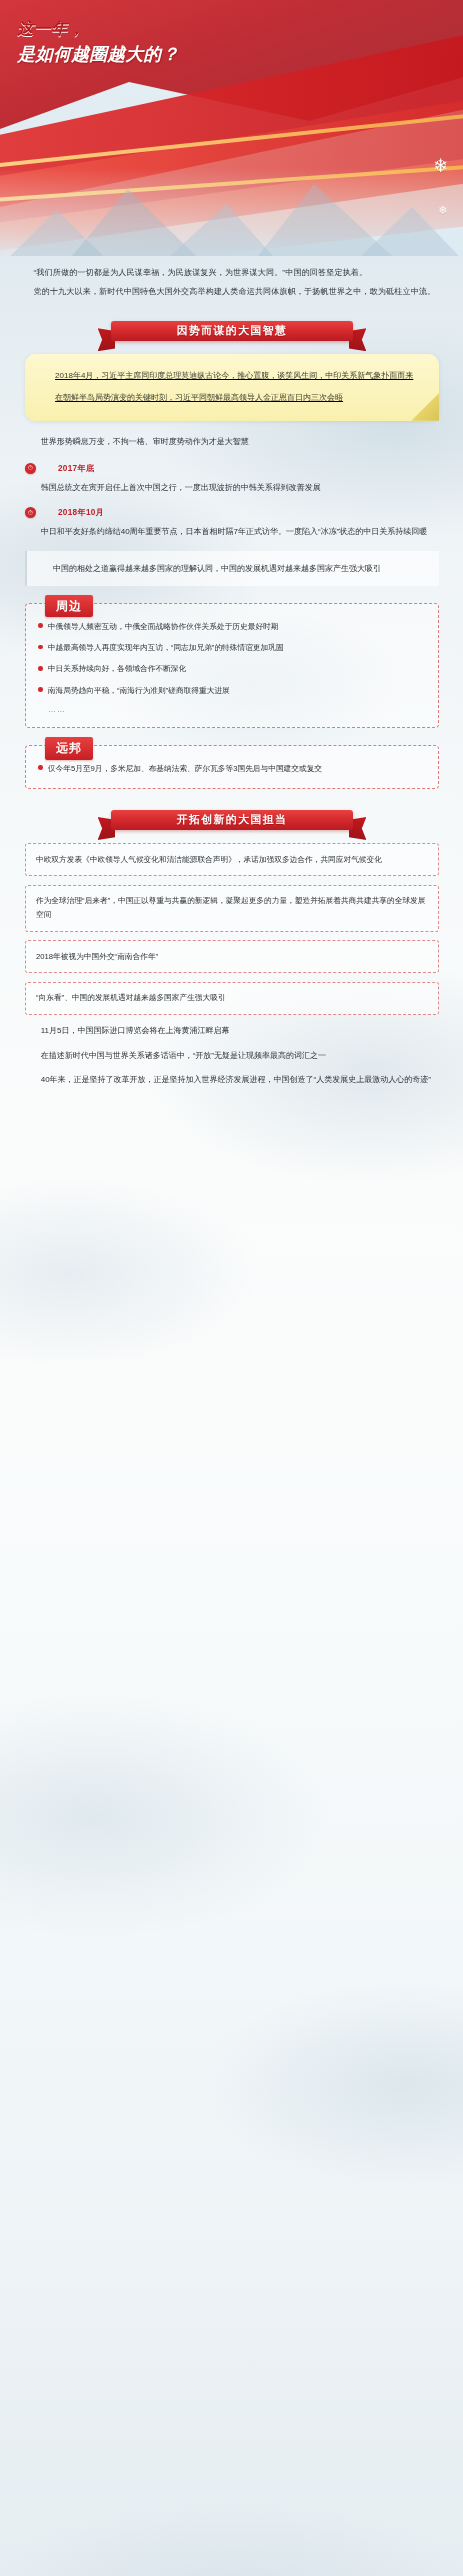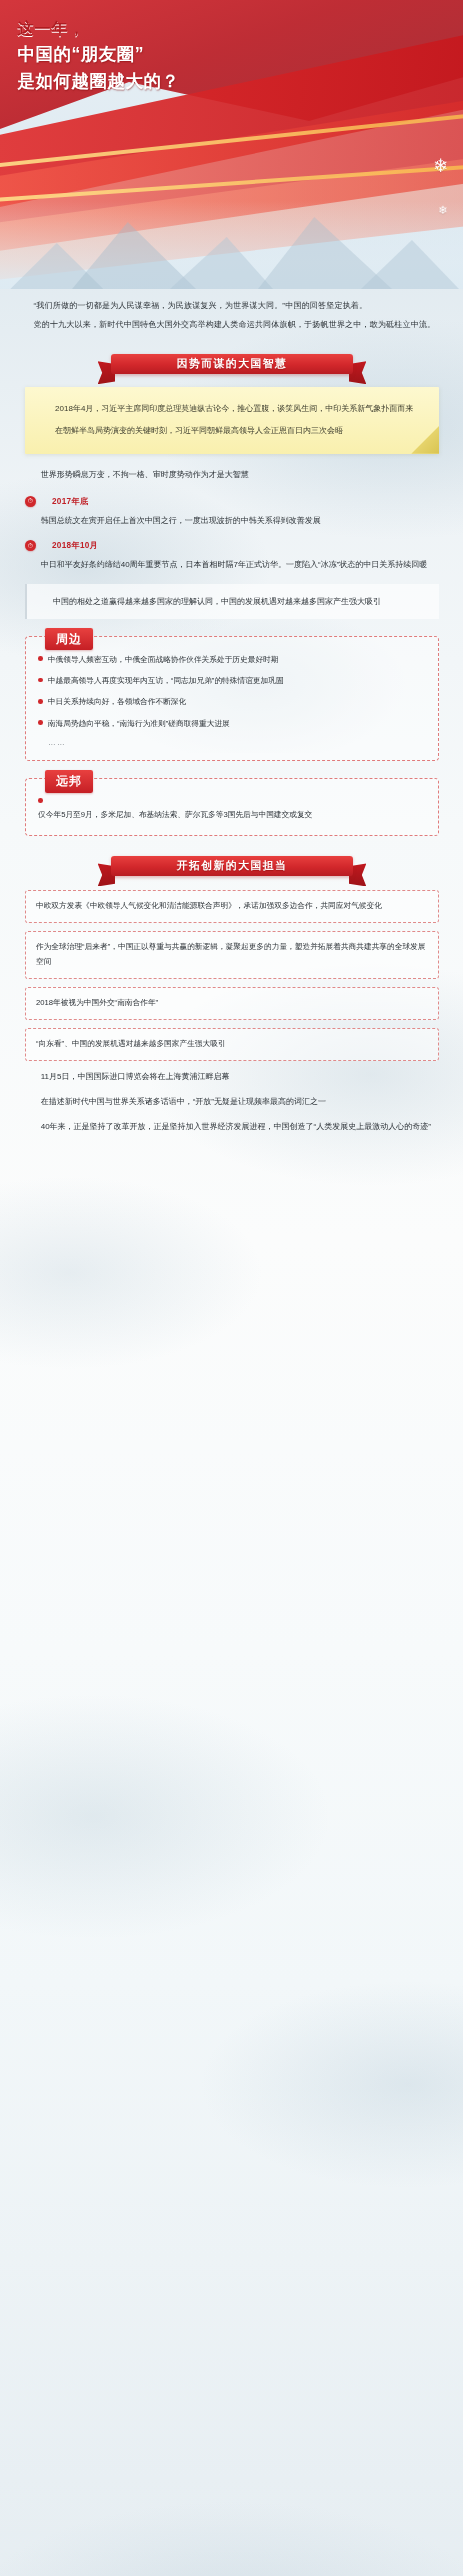--- a/index.html
+++ b/index.html
@@ -52,23 +52,24 @@
   }
   .wash-4 {
     top: 2396px; height: 361px;
     background:
       radial-gradient(ellipse 361px 155px at 50% 60%, rgba(150,178,196,.20), rgba(150,178,196,0) 72%);
   }
 
   
   .header {
     position: relative;
-    height: 289px;
+    height: 256px;
     overflow: hidden;
     background: linear-gradient(180deg, #e7f0f5 0%, #e0ebf2 55%, #dbe8f0 100%);
+    font-style: italic;
   }
   .hdr-red-block {
     position: absolute;
     top: 0; left: 0; width: 464px; height: 155px;
     background:
       linear-gradient(160deg, rgba(210,34,40,.95) 0%, rgba(186,24,32,.95) 40%, rgba(150,16,24,.9) 100%);
     clip-path: polygon(0 0, 464px 0, 464px 77px, 309px 121px, 129px 82px, 0 129px);
     opacity: .95;
   }
   .hdr-ribbon-a {
@@ -201,22 +202,23 @@
     letter-spacing: 1.5px;
     text-shadow: 0 0.5px 1px rgba(120,0,0,.45);
   }
 
   
   .note-card {
     position: relative;
     margin: 0 7.2px 13.4px 7.2px;
     padding: 13.4px 14.4px 15.5px 14.4px;
     background: linear-gradient(180deg, #fdf8cf 0%, #f9f0ae 100%);
-    border-radius: 1px;
+    border-radius: 11px;
     box-shadow: 0 1px 4.1px rgba(140,140,90,.18);
+    text-decoration: underline;
   }
   .note-card .fold {
     position: absolute;
     right: 0; bottom: 0;
     width: 28px; height: 28px;
     background: linear-gradient(135deg, #f0e28c 0%, #e6d46c 50%, #d9c451 100%);
     clip-path: polygon(100% 0, 100% 100%, 0 100%);
   }
   .note-card p {
     font-size: 8px;
@@ -235,21 +237,21 @@
     color: #2b3136;
     text-indent: 2em;
   }
 
   
   .timeline { margin: 0 7.2px; }
   .tl-item { margin-bottom: 5.2px; }
   .tl-head {
     display: flex;
     align-items: center;
-    gap: 16px;
+    gap: 22px;
     margin-bottom: 6.2px;
   }
   .tl-dot {
     width: 11.3px; height: 11.3px;
     border-radius: 50%;
     background: #d0282c;
     color: #fff;
     font-size: 6.7px;
     display: flex; align-items: center; justify-content: center;
     flex: none;
@@ -301,21 +303,21 @@
     letter-spacing: 1px;
     border-radius: 2.1px;
     box-shadow: 0 1px 2.1px rgba(170,30,30,.3);
   }
   .bullet-row {
     display: flex;
     align-items: flex-start;
     gap: 5.2px;
     margin-bottom: 7.2px;
   }
-  .bullet-row:last-child { margin-bottom: 0; flex-direction: column; }
+  .bullet-row:last-child { margin-bottom: 0; }
   .bullet-dot {
     margin-top: 3.6px;
     width: 4.6px; height: 4.6px;
     border-radius: 50%;
     background: #d0282c;
     flex: none;
   }
   .bullet-text {
     font-size: 7.7px;
     line-height: 1.85;
@@ -358,21 +360,20 @@
   <div class="header">
     <div class="hdr-red-block"></div>
     <div class="hdr-ribbon-a"></div>
     <div class="hdr-ribbon-b"></div>
     <div class="hdr-ribbon-c"></div>
     <div class="hdr-gold-1"></div>
     <div class="hdr-gold-2"></div>
 
     <div class="hdr-title">
       <div class="l1">这一年，</div>
-      <div class="l2">中国的“朋友圈”</div>
       <div class="l3">是如何越圈越大的？</div>
     </div>
 
     <div class="doves">
       <span class="dove d1">❄</span>
 
       <span class="dove d3">❄</span>
 
     </div>
 

